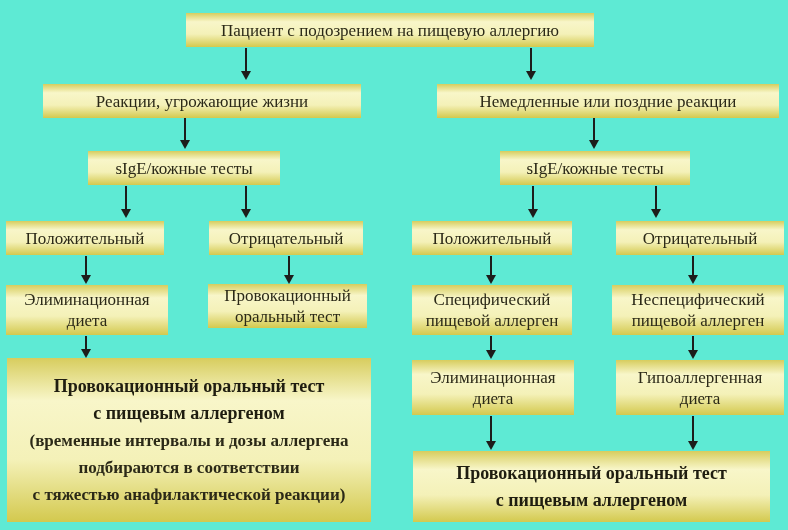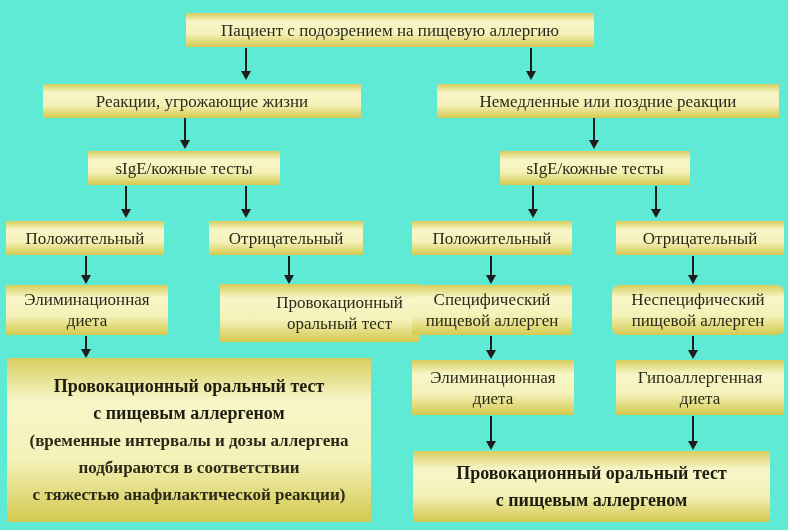--- a/index.html
+++ b/index.html
@@ -34,23 +34,23 @@
   #n-patient   {left:186px;top:13px; width:408px;height:34px;}
   #n-react-life{left:23px; top:84px; width:318px;height:34px;margin-left:20px;}
   #n-react-imm {left:437px;top:84px; width:342px;height:34px;}
   #n-sige-l    {left:88px; top:151px;width:192px;height:34px;}
   #n-sige-r    {left:500px;top:151px;width:190px;height:34px;}
   #n-pos-l     {left:6px;  top:221px;width:158px;height:34px;}
   #n-neg-l     {left:209px;top:221px;width:154px;height:34px;}
   #n-pos-r     {left:412px;top:221px;width:160px;height:34px;}
   #n-neg-r     {left:616px;top:221px;width:168px;height:34px;}
   #n-elim-l    {left:6px;  top:285px;width:162px;height:50px;}
-  #n-provoc-l  {left:220px;top:284px;width:159px;height:58px;padding-left:40px;}
+  #n-provoc-l  {left:208px;top:284px;width:159px;height:44px;}
   #n-spec      {left:412px;top:285px;width:160px;height:50px;}
-  #n-nonspec   {left:612px;top:285px;width:172px;height:50px;border-radius:7px;}
+  #n-nonspec   {left:612px;top:285px;width:172px;height:50px;}
   #n-elim-r    {left:412px;top:360px;width:162px;height:55px;}
   #n-hypo      {left:616px;top:360px;width:168px;height:55px;}
   #n-big-l     {left:7px;  top:358px;width:364px;height:164px;}
   #n-big-r     {left:413px;top:451px;width:357px;height:71px;}
 </style>
 </head>
 <body>
 
 <div class="canvas">
 

